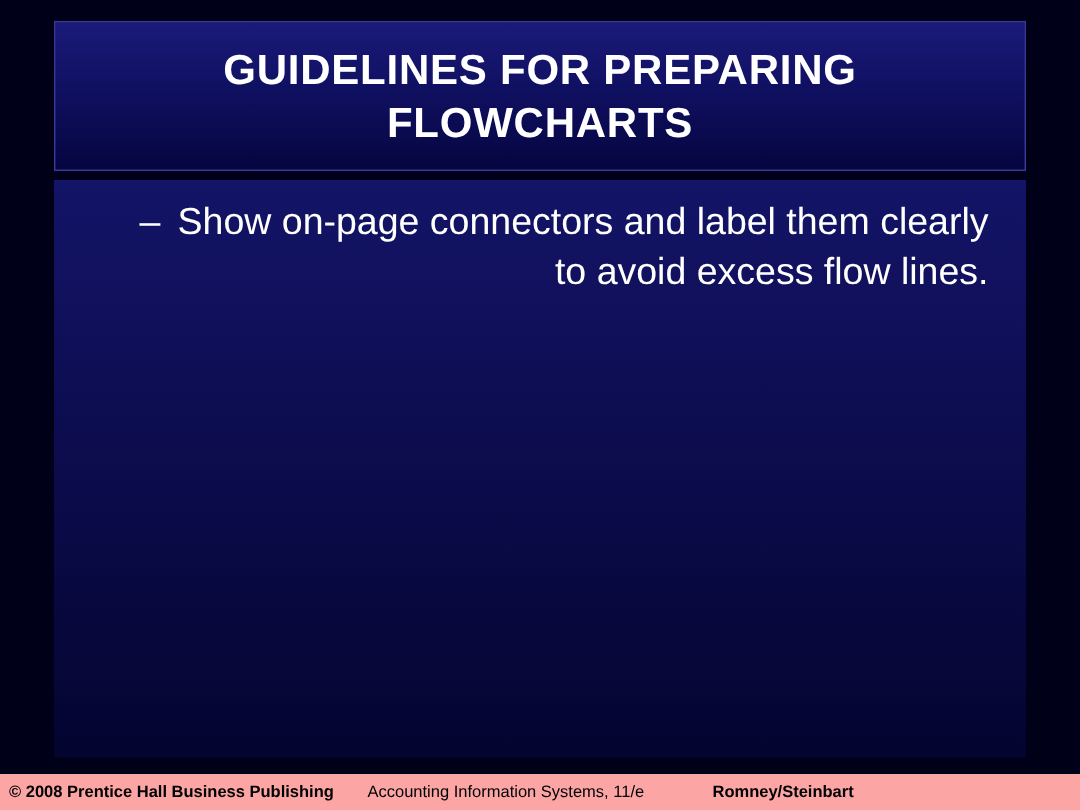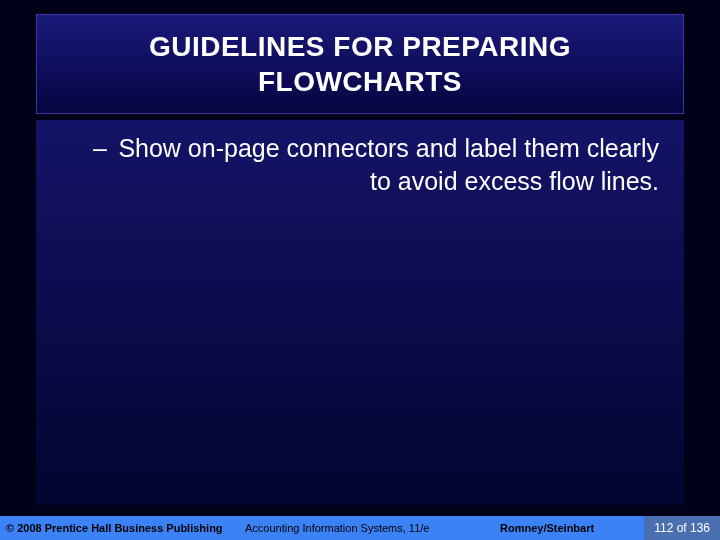--- a/index.html
+++ b/index.html
@@ -63,21 +63,21 @@
       text-align: right;
     }
     .footer {
       position: absolute;
       bottom: 0;
       left: 0;
       right: 0;
       height: 24px;
       display: flex;
       align-items: center;
-      background: #3b82f6;
+      background: #fca5a5;
     }
     .footer-left {
       color: #000000;
       font-size: 11px;
       font-weight: bold;
       padding-left: 6px;
       flex: 0 0 auto;
       width: 245px;
     }
     .footer-center {
@@ -87,21 +87,20 @@
       flex: 0 0 auto;
       width: 230px;
       text-align: left;
     }
     .footer-author {
       color: #000000;
       font-size: 11px;
       font-weight: bold;
       flex: 1;
       text-align: left;
-      margin-left: 25px;
     }
     .page-counter {
       background: #4a6fb0;
       color: #ffffff;
       font-size: 12px;
       font-weight: normal;
       padding: 0 10px;
       height: 24px;
       line-height: 24px;
       flex: 0 0 auto;
@@ -119,15 +118,14 @@
     <div class="bullet-item">
       <span class="bullet-dash">–</span>
       <span class="bullet-text">Show on-page connectors and label them clearly to avoid excess flow lines.</span>
     </div>
   </div>
 
   <div class="footer">
     <div class="footer-left">© 2008 Prentice Hall Business Publishing</div>
     <div class="footer-center">Accounting Information Systems, 11/e</div>
     <div class="footer-author">Romney/Steinbart</div>
-    <div class="page-counter">112 of 136</div>
   </div>
 </div>
 
 </body></html>

